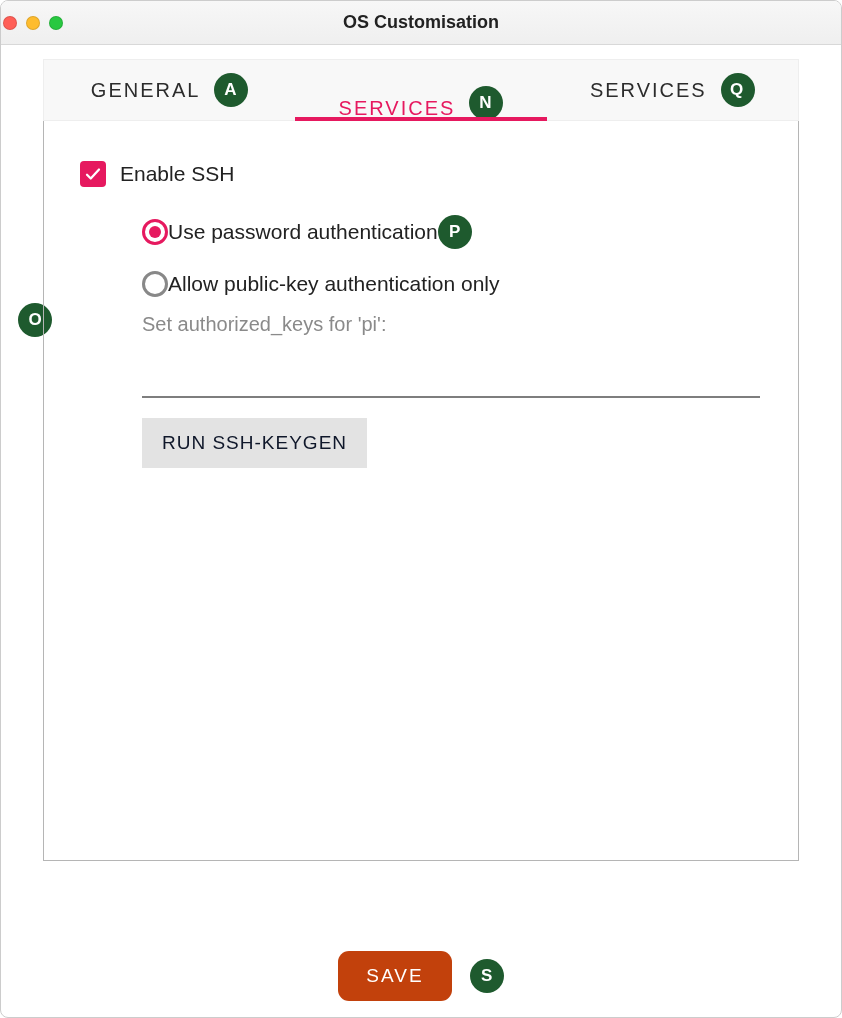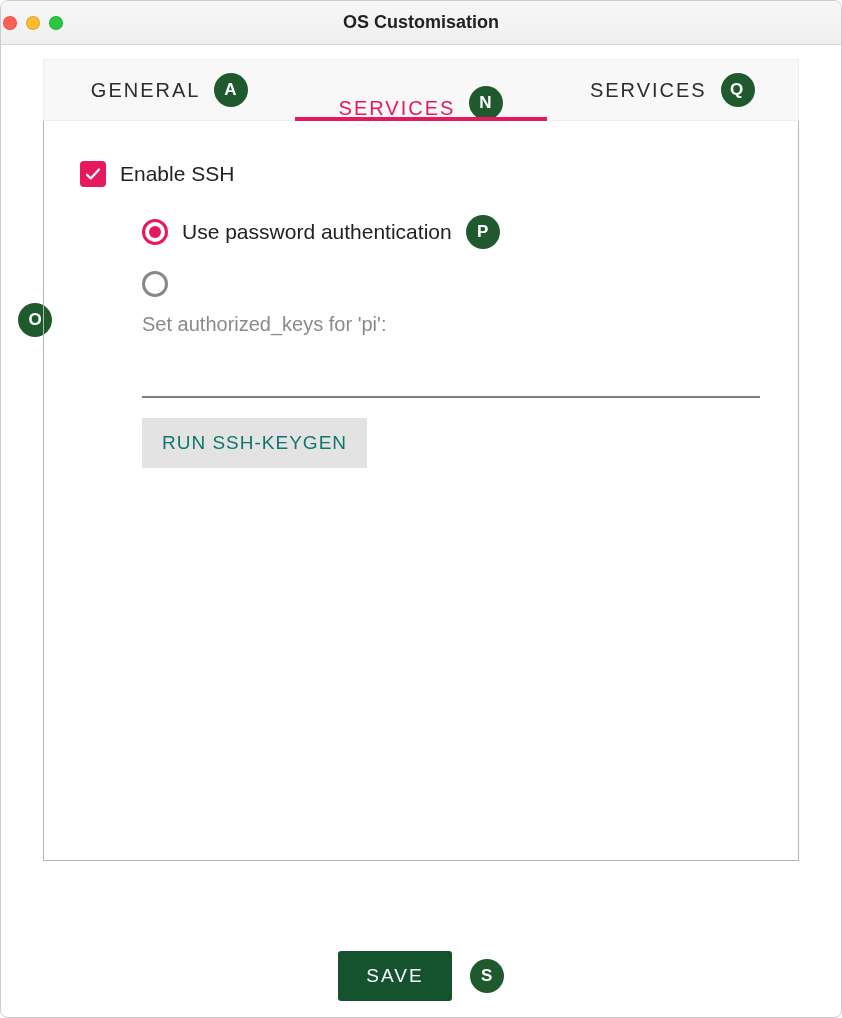--- a/index.html
+++ b/index.html
@@ -18,31 +18,31 @@
   .tab.active { color: #e6195f; align-items: flex-end; }
   .tab.active::after { content: ""; position: absolute; left: 0; right: 0; bottom: -1px; height: 4px; background: #e6195f; }
   .badge { width: 34px; height: 34px; border-radius: 50%; background: #1e5a2e; color: #fff; font-weight: 700; font-size: 17px; display: flex; align-items: center; justify-content: center; }
   .panel { margin: 0 38px 0 38px; border: 1px solid #b5b5b5; border-top: none; padding: 40px 36px 20px 36px; min-height: 740px; position: relative; }
   .panel-outer { position: relative; }
   .row { display: flex; align-items: center; gap: 14px; margin-bottom: 28px; }
   .checkbox { width: 26px; height: 26px; border-radius: 4px; background: #e6195f; display: flex; align-items: center; justify-content: center; cursor: pointer; }
   .checkbox svg { width: 18px; height: 18px; fill: none; stroke: #fff; stroke-width: 3; stroke-linecap: round; stroke-linejoin: round; }
   .row .text { font-size: 21px; color: #222; text-align: center; }
   .sub { margin-left: 62px; }
-  .radio-row { display: flex; align-items: center; gap: 14px; margin-bottom: 22px; }
+  .radio-row { display: flex; align-items: center; margin-bottom: 22px; }
   .radio { width: 26px; height: 26px; border-radius: 50%; border: 3px solid #888; cursor: pointer; display: flex; align-items: center; justify-content: center; }
   .radio.selected { border-color: #e6195f; }
   .radio.selected .inner { width: 12px; height: 12px; border-radius: 50%; background: #e6195f; }
   .radio .inner { width: 0; height: 0; }
   .radio-row .text { font-size: 21px; color: #222; }
   .hint { font-size: 20px; color: #8a8a8a; margin-top: -6px; margin-bottom: 18px; }
   .underline-input { margin-left: 0; width: 618px; border: none; border-bottom: 2px solid #7e7e7e; height: 44px; font-size: 18px; background: transparent; outline: none; margin-bottom: 20px; }
-  .keygen-btn { background: #e3e3e3; color: #0f766e; font-size: 19px; letter-spacing: 1px; border: none; padding: 14px 20px; cursor: default; }
+  .keygen-btn { background: #e3e3e3; color: #0f172a; font-size: 19px; letter-spacing: 1px; border: none; padding: 14px 20px; cursor: default; }
   .footer { position: absolute; left: 0; right: 0; bottom: 16px; display: flex; justify-content: center; align-items: center; gap: 18px; }
-  .save-btn { background: #14532d; color: #fff; border: none; padding: 14px 28px; font-size: 19px; letter-spacing: 2px; border-radius: 3px; cursor: pointer; }
+  .save-btn { background: #c2410c; color: #fff; border: none; padding: 14px 28px; font-size: 19px; letter-spacing: 2px; border-radius: 11px; cursor: pointer; }
   .panel-badge-o { position: absolute; left: 13px; top: 182px; }
 </style>
 </head>
 <body>
 
 <div class="window">
   <div class="titlebar">
     <div class="traffic">
       <div class="dot red"></div>
       <div class="dot yellow"></div>
@@ -86,20 +86,21 @@
                 <div class="inner"></div>
               </div>
             <span class="text">Use password authentication</span>
             <span class="badge">P</span>
           </div>
 
           <div class="radio-row">
             <div class="radio">
                 <div class="inner"></div>
               </div>
+            <span class="text">Allow public-key authentication only</span>
           </div>
 
           <div class="hint">Set authorized_keys for 'pi':</div>
 
           <input class="underline-input" type="text" value="" style="">
 
           <div>
             <button class="keygen-btn" disabled="">RUN SSH-KEYGEN</button>
           </div>
         </div>

